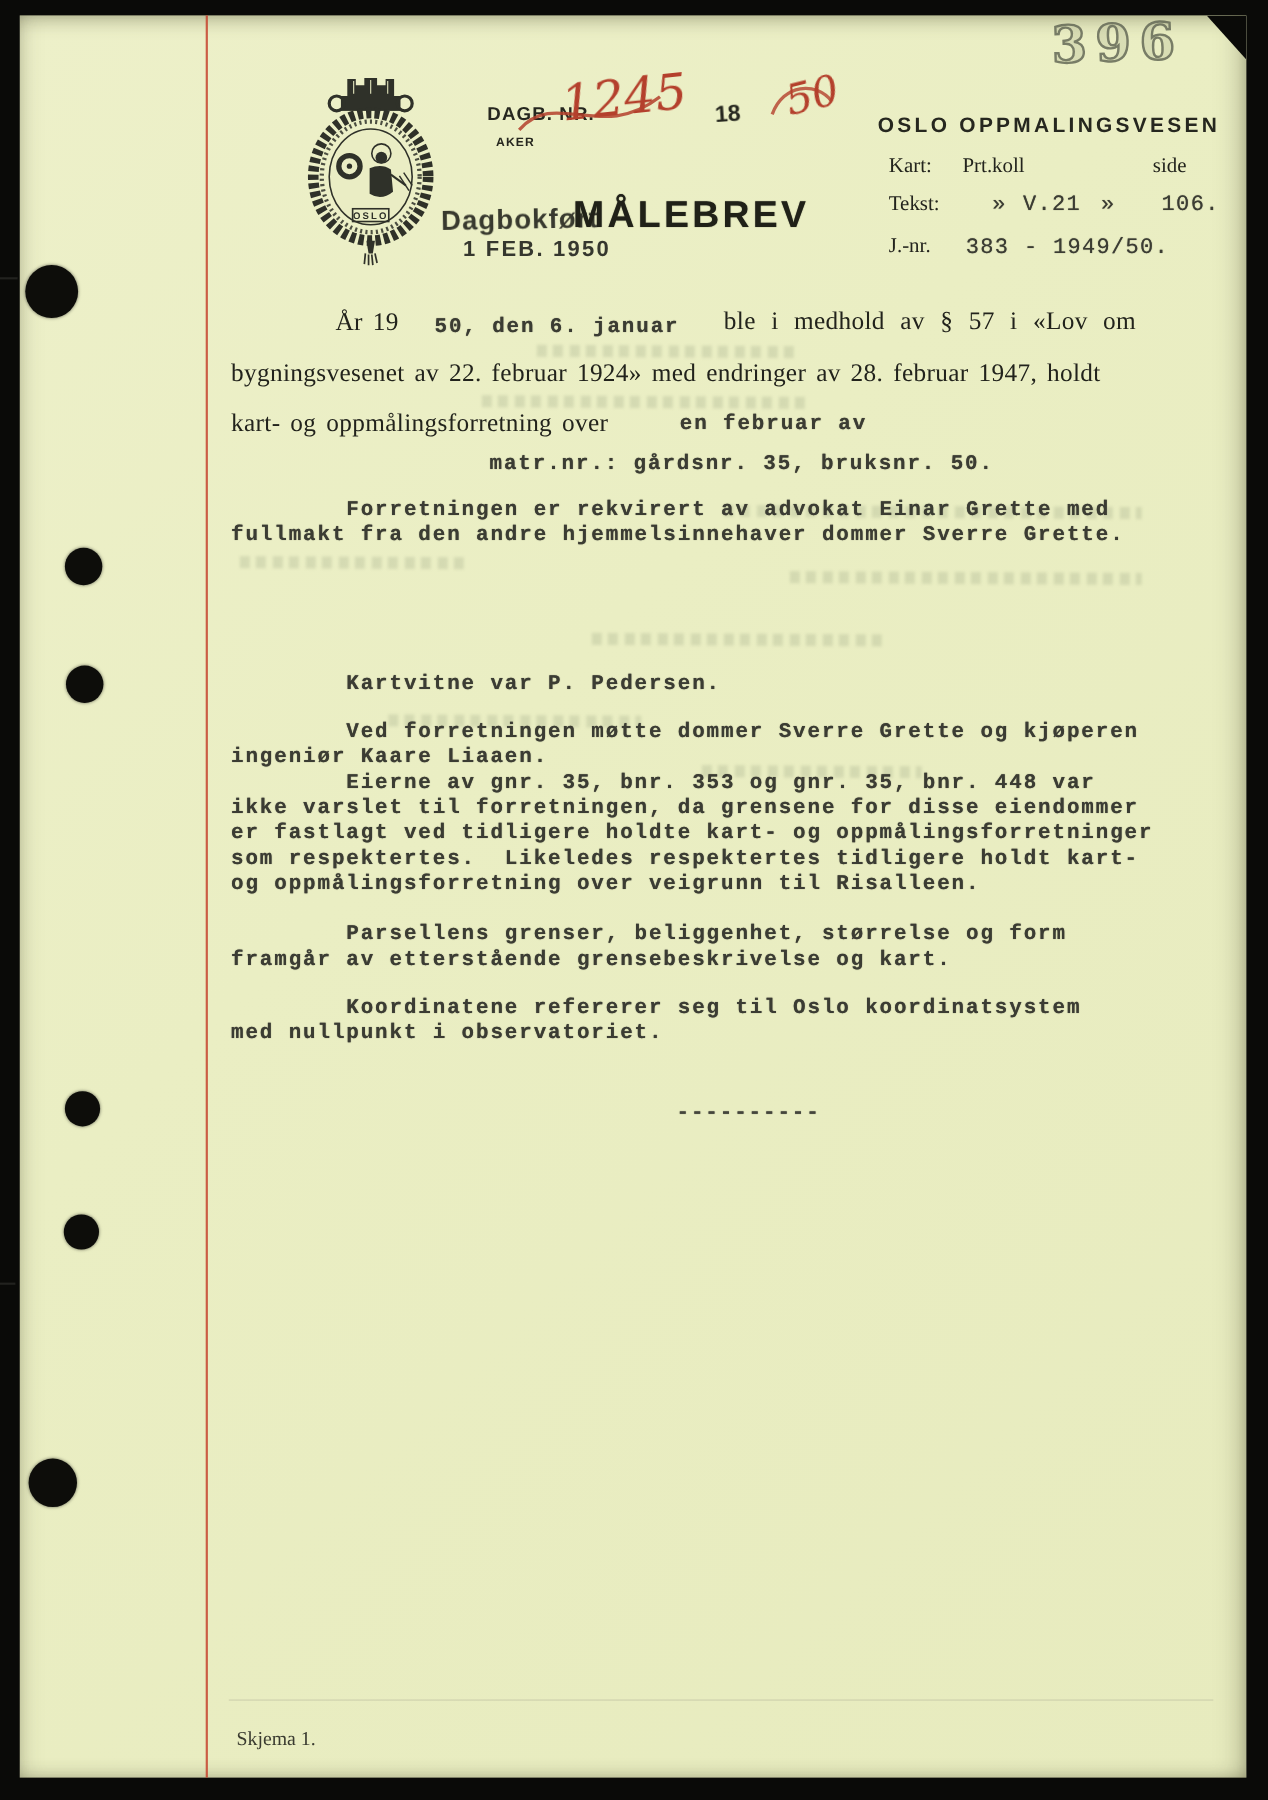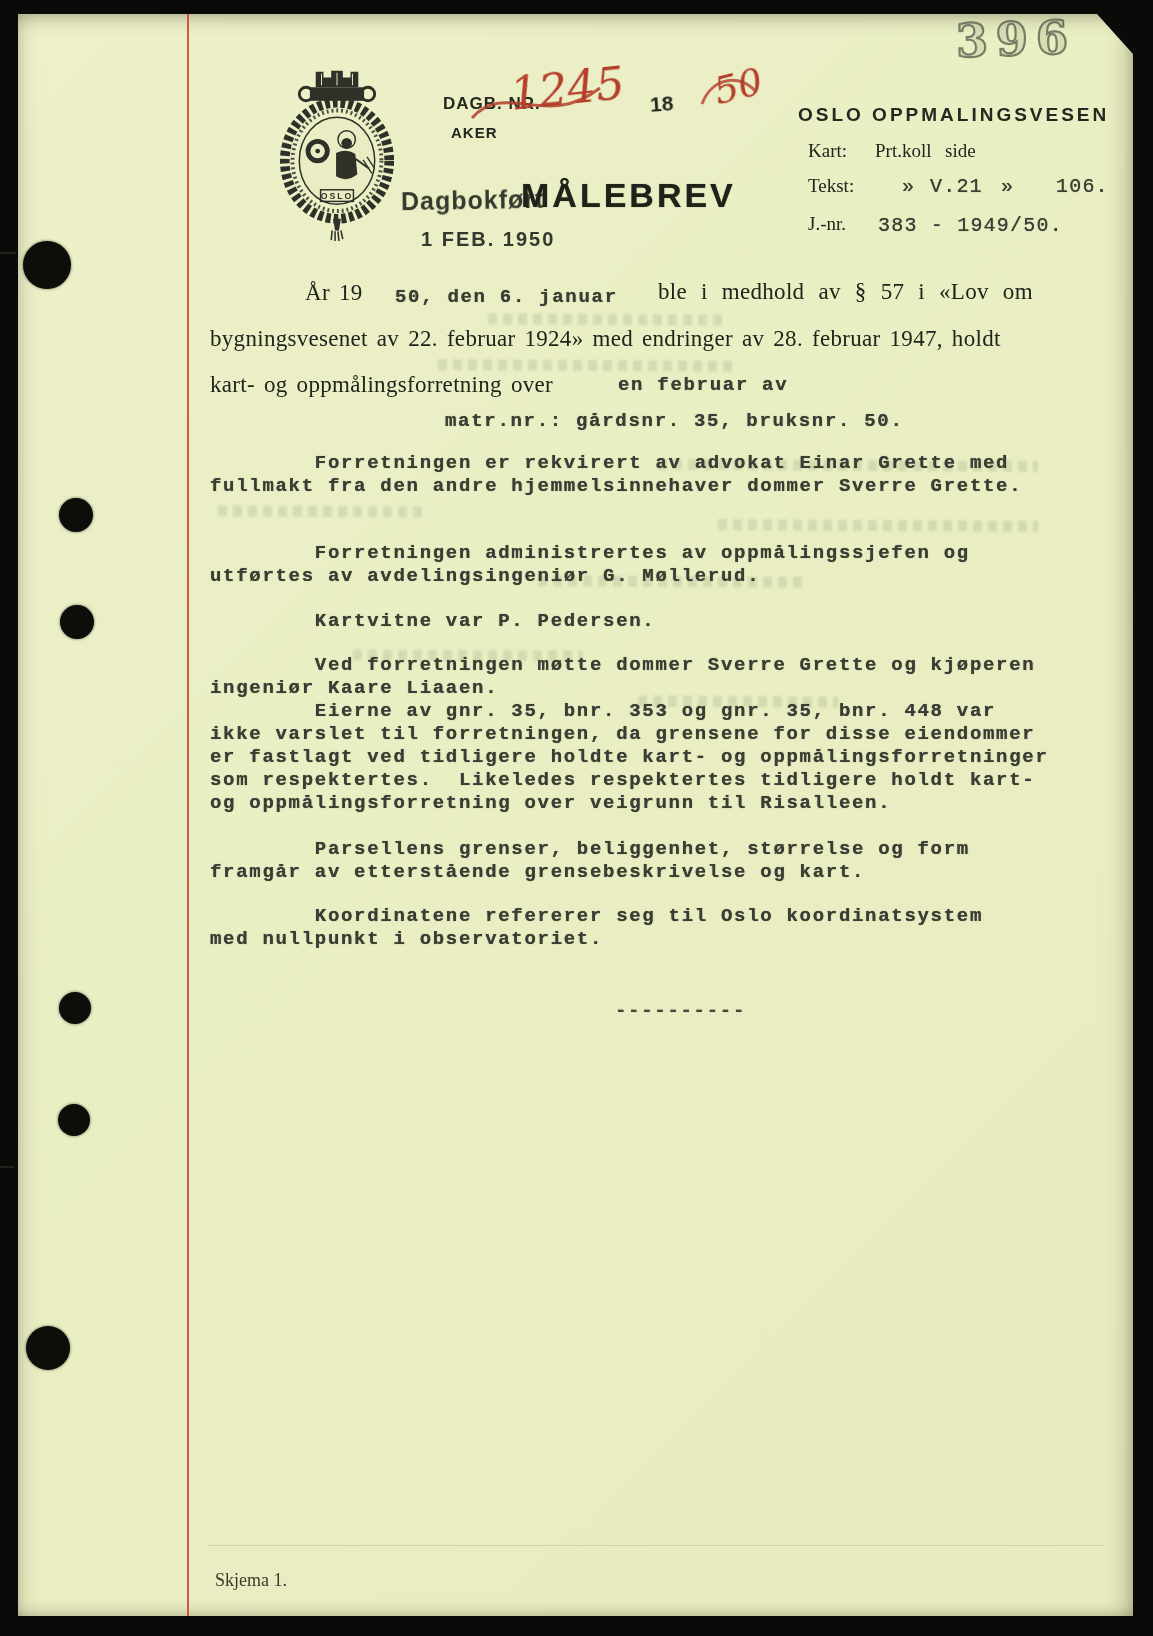--- a/index.html
+++ b/index.html
@@ -87,41 +87,41 @@
         <path d="M56 158 L64 158 L62 170 L58 170 Z" fill="#2f3129" stroke="none"></path>
         <line x1="55" y1="170" x2="54" y2="180" stroke-width="1.6"></line>
         <line x1="58" y1="171" x2="58" y2="181" stroke-width="1.6"></line>
         <line x1="61" y1="171" x2="62" y2="181" stroke-width="1.6"></line>
         <line x1="64" y1="170" x2="66" y2="179" stroke-width="1.6"></line>
       </g>
       <text x="60" y="138" text-anchor="middle" font-size="9" font-weight="bold" letter-spacing="2" fill="#2f3129">OSLO</text>
     </svg>
 
     <div class="abs sansb stamp" style="left:425px;top:80px;font-size:17px;letter-spacing:1px;">DAGB. NR.</div>
-    <div class="abs sansb stamp" style="left:433px;top:110px;font-size:15px;letter-spacing:1px;">AKER</div>
+    <div class="abs sansb stamp" style="left:433px;top:110px;font-size:11px;letter-spacing:1px;">AKER</div>
 
     <svg class="abs" style="left:448px;top:58px;" width="140" height="60" viewBox="0 0 140 60">
       <path d="M6 46 C 40 8, 80 58, 134 16" stroke="#b4402c" stroke-width="3" fill="none" opacity=".85"></path>
     </svg>
     <div class="abs red-hand" style="left:492px;top:48px;font-size:45px;transform:rotate(-6deg);">1245</div>
     <div class="abs sansb stamp" style="left:632px;top:78px;font-size:21px;transform:rotate(-4deg);">18</div>
     <div class="abs red-hand" style="left:696px;top:50px;font-size:38px;transform:rotate(-14deg);">50</div>
     <svg class="abs" style="left:676px;top:56px;" width="80" height="50" viewBox="0 0 80 50">
       <path d="M8 34 C 18 6, 48 4, 62 22" stroke="#b4402c" stroke-width="3" fill="none" opacity=".8"></path>
     </svg>
 
     <div class="abs sansb dagbokfort" style="left:383px;top:172px;">Dagbokført</div>
     <div class="abs sansb title" style="left:503px;top:162px;">MÅLEBREV</div>
-    <div class="abs sansb datestamp" style="left:403px;top:214px;">1 FEB. 1950</div>
+    <div class="abs sansb datestamp" style="left:403px;top:202px;">1 FEB. 1950</div>
 
     <div class="abs sansb agency" style="left:780px;top:62px;">OSLO OPPMALINGSVESEN</div>
 
     <div class="abs serif reflabel" style="left:790px;top:126px;">Kart:</div>
     <div class="abs serif reflabel" style="left:857px;top:126px;">Prt.koll</div>
-    <div class="abs serif reflabel" style="left:927px;top:126px;text-align:right;">side</div>
+    <div class="abs serif reflabel" style="left:1030px;top:126px;text-align:right;">side</div>
 
     <div class="abs serif reflabel" style="left:790px;top:161px;">Tekst:</div>
     <div class="abs mono refmono" style="left:884px;top:161px;">»</div>
     <div class="abs mono refmono" style="left:912px;top:161px;text-align:center;">V.21</div>
     <div class="abs mono refmono" style="left:983px;top:161px;">»</div>
     <div class="abs mono refmono" style="left:1038px;top:161px;">106.</div>
 
     <div class="abs serif reflabel" style="left:790px;top:199px;">J.-nr.</div>
     <div class="abs mono refmono" style="left:860px;top:200px;">383 - 1949/50.</div>
 
@@ -137,22 +137,20 @@
     <div class="abs serif bodyserif" style="left:287px;top:266px;">År 19</div>
     <div class="abs mono bodymono typedb" style="left:377px;top:272px;">50, den 6. januar</div>
     <div class="abs serif bodyserif" style="left:640px;top:265px;word-spacing:8px;">ble i medhold av § 57 i «Lov om</div>
     <div class="abs serif bodyserif" style="left:192px;top:312px;">bygningsvesenet av 22. februar 1924» med endringer av 28. februar 1947, holdt</div>
     <div class="abs serif bodyserif" style="left:192px;top:358px;">kart- og oppmålingsforretning over</div>
     <div class="abs mono bodymono typedb" style="left:600px;top:360px;">en februar av</div>
     <div class="abs mono bodymono typedb" style="left:427px;top:396px;">matr.nr.: gårdsnr. 35, bruksnr. 50.</div>
 
     <div class="abs mono bodymono typedb" style="left:192px;top:438px;">        Forretningen er rekvirert av advokat Einar Grette med
 fullmakt fra den andre hjemmelsinnehaver dommer Sverre Grette.</div>
-    <div class="abs mono bodymono typedb" style="left:192px;top:528px;">        Forretningen administrertes av oppmålingssjefen og
-utførtes av avdelingsingeniør G. Møllerud.</div>
     <div class="abs mono bodymono typedb" style="left:192px;top:596px;">        Kartvitne var P. Pedersen.</div>
     <div class="abs mono bodymono typedb" style="left:192px;top:640px;">        Ved forretningen møtte dommer Sverre Grette og kjøperen
 ingeniør Kaare Liaaen.</div>
     <div class="abs mono bodymono typedb" style="left:192px;top:686px;">        Eierne av gnr. 35, bnr. 353 og gnr. 35, bnr. 448 var
 ikke varslet til forretningen, da grensene for disse eiendommer
 er fastlagt ved tidligere holdte kart- og oppmålingsforretninger
 som respektertes.  Likeledes respektertes tidligere holdt kart-
 og oppmålingsforretning over veigrunn til Risalleen.</div>
     <div class="abs mono bodymono typedb" style="left:192px;top:824px;">        Parsellens grenser, beliggenhet, størrelse og form
 framgår av etterstående grensebeskrivelse og kart.</div>

